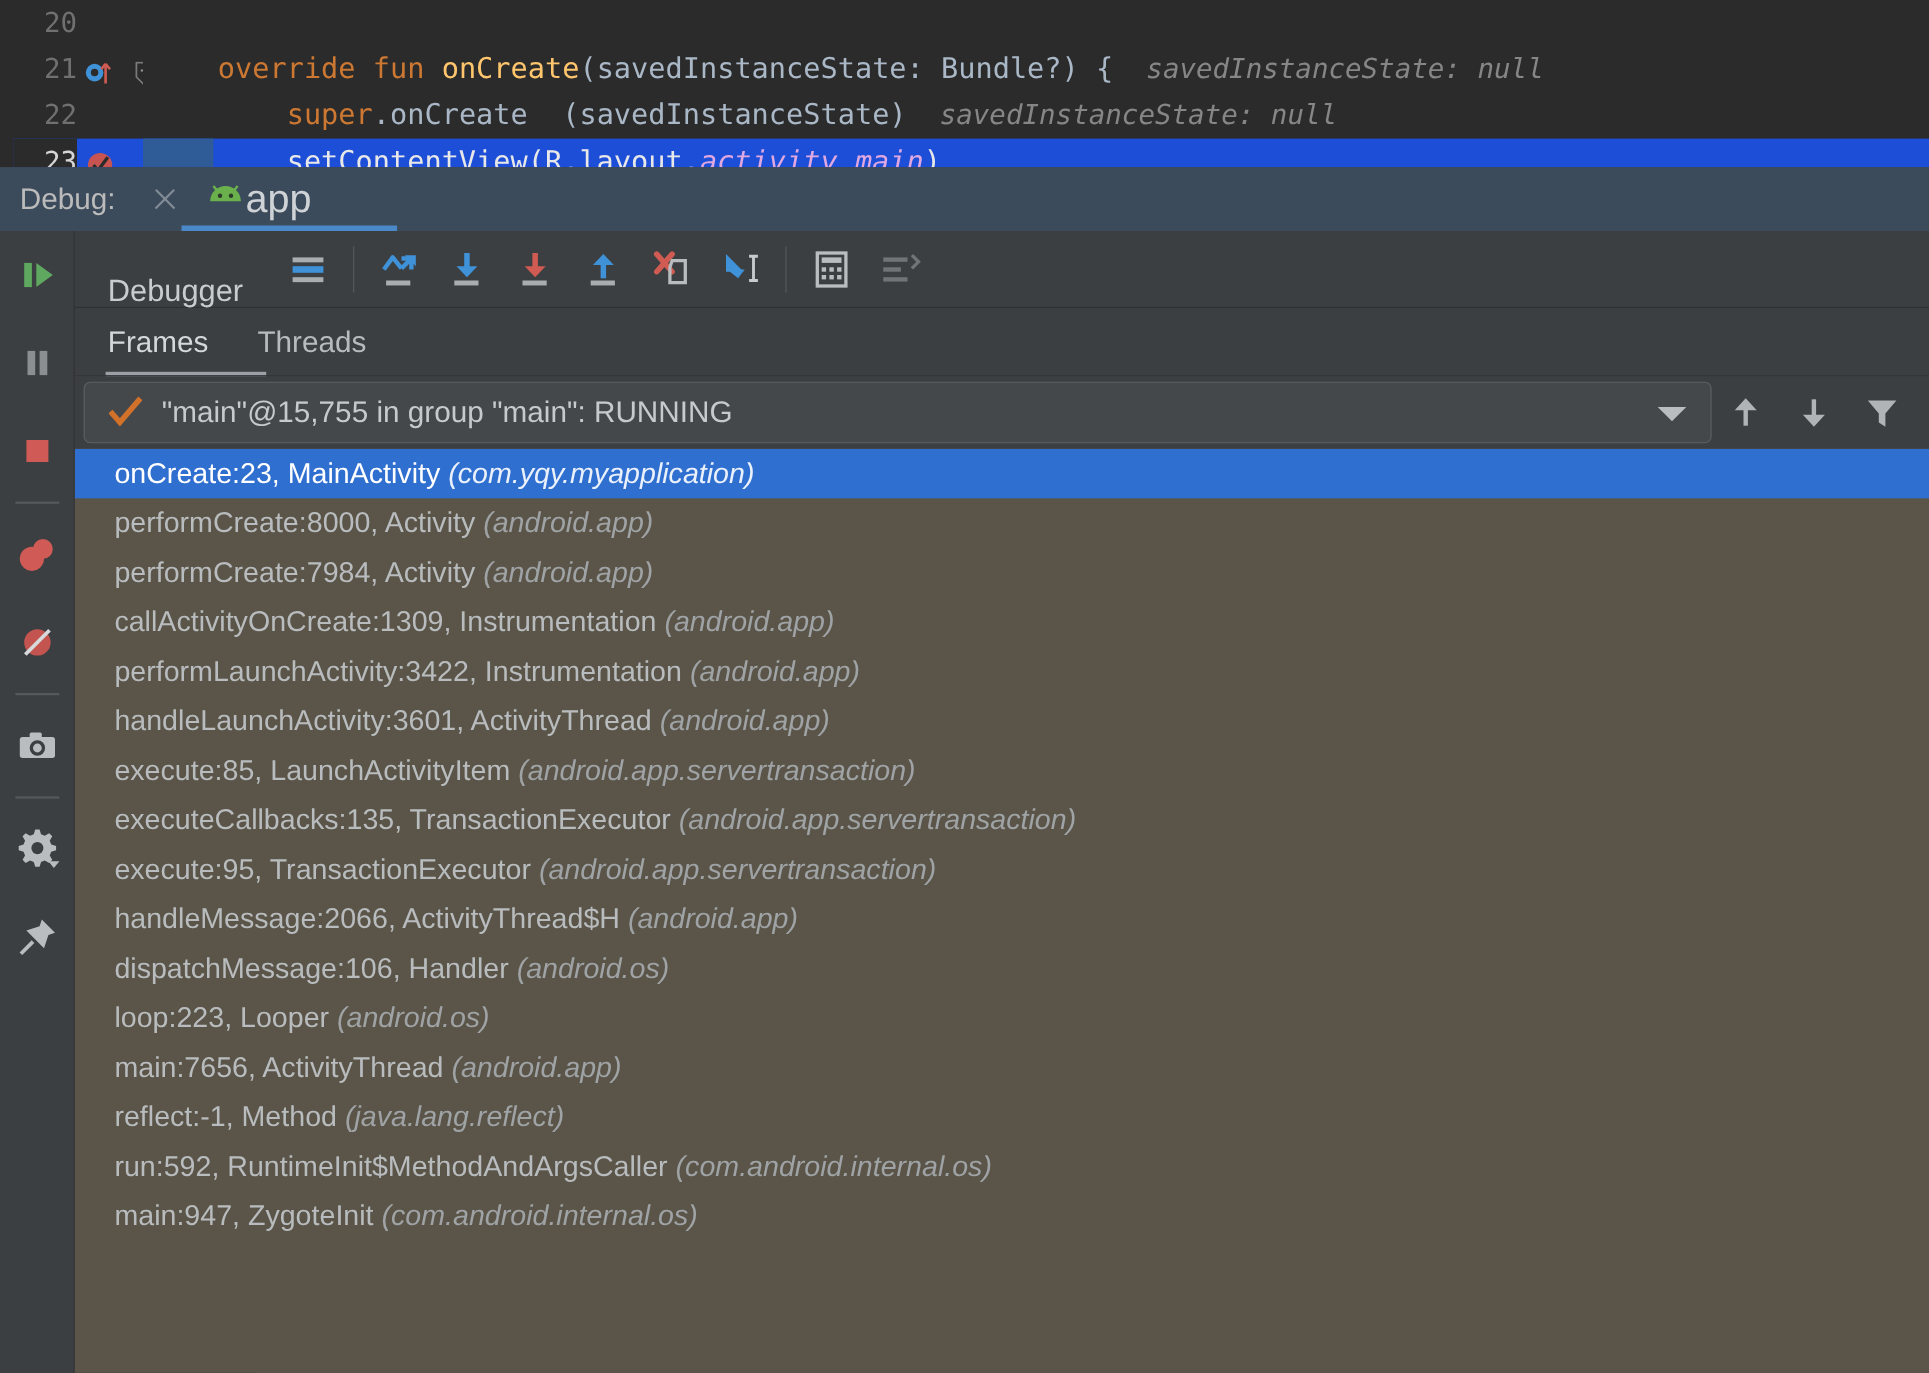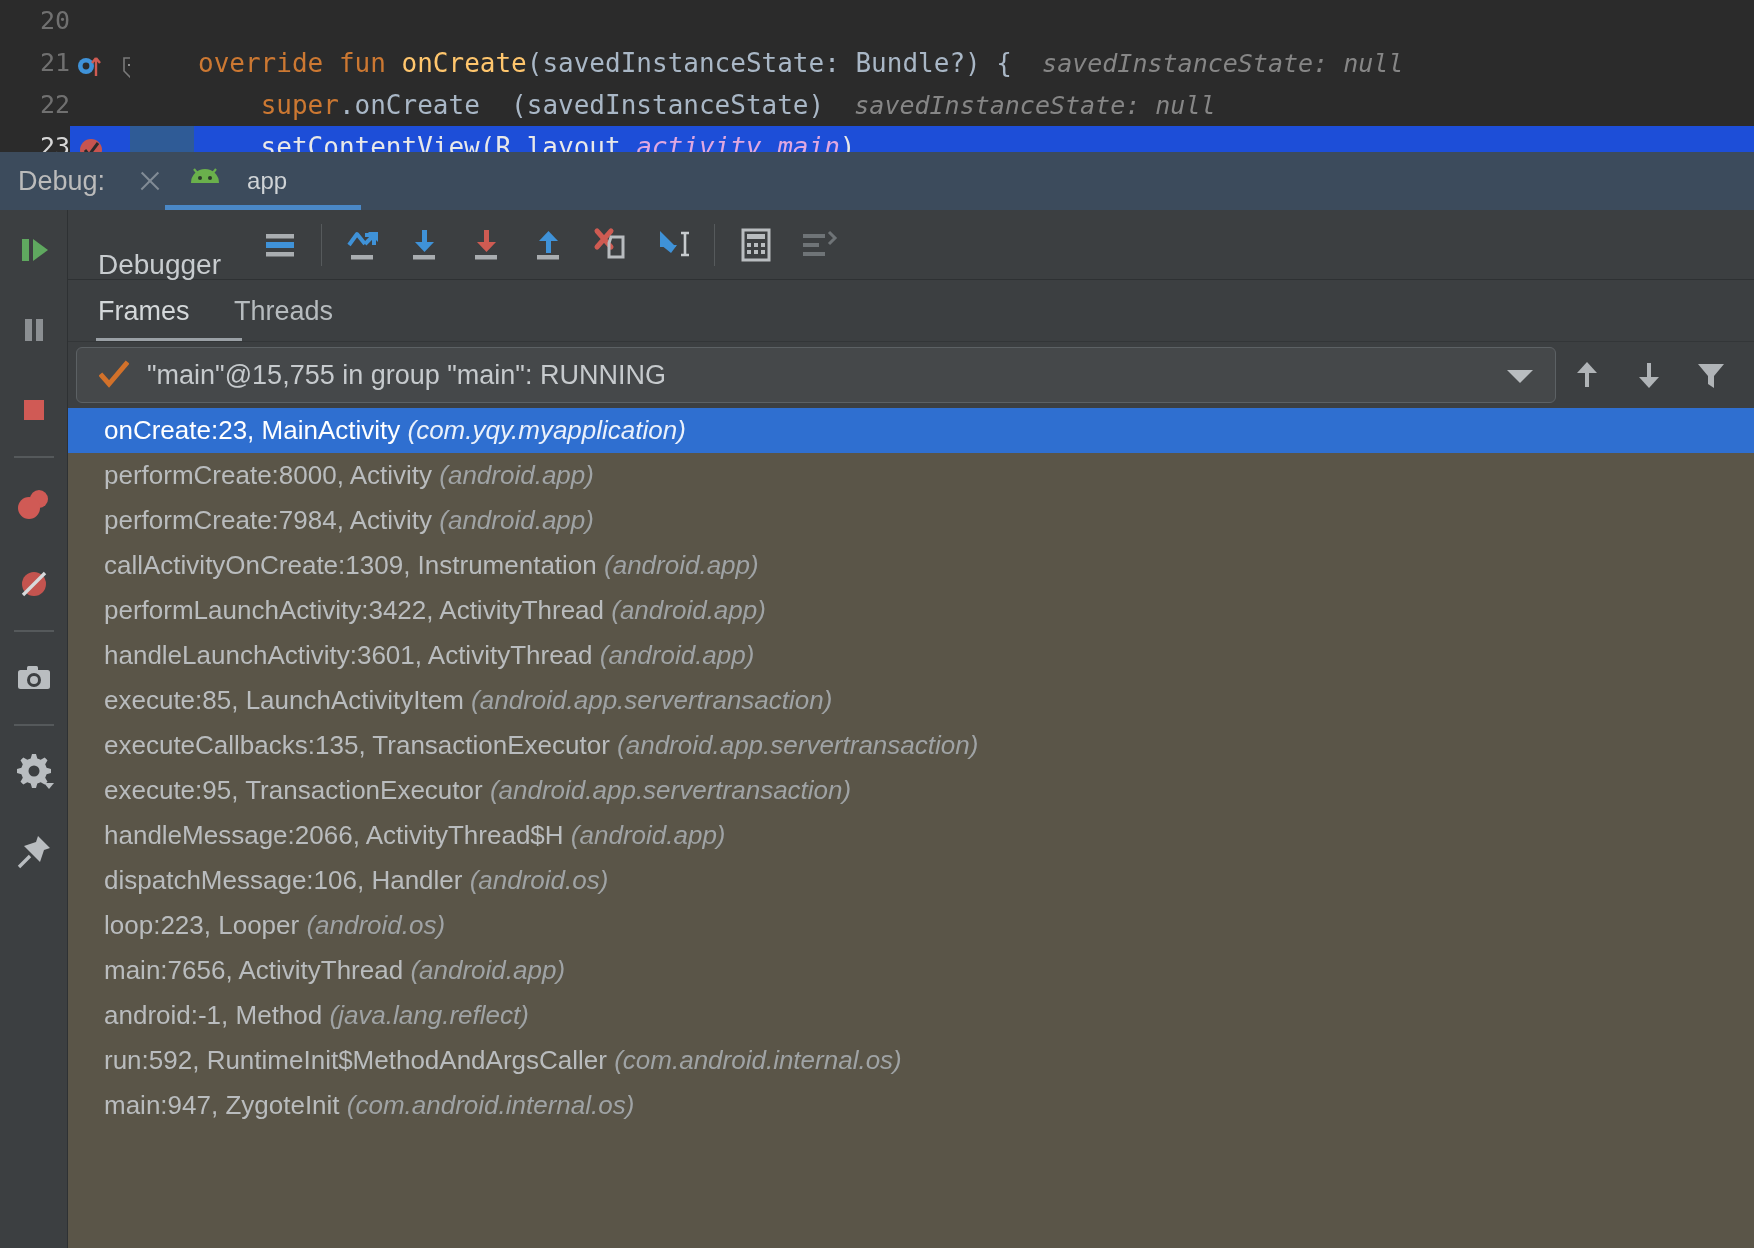--- a/index.html
+++ b/index.html
@@ -67,21 +67,21 @@
   .tab-close {
     width: 30px; height: 30px; position: relative; opacity: .6; flex: 0 0 30px;
   }
   .tab-close::before, .tab-close::after {
     content: ""; position: absolute; left: 3px; top: 14px;
     width: 24px; height: 2.4px; background: #b0b7bd;
   }
   .tab-close::before { transform: rotate(45deg); }
   .tab-close::after  { transform: rotate(-45deg); }
   .tab-android { margin-left: 22px; width: 36px; height: 30px; }
-  .tab-name { margin-left: 24px; color: #cfd3d6; font-size: 24px; }
+  .tab-name { margin-left: 0; color: #cfd3d6; font-size: 36px; }
   .tab-underline {
     position: absolute; left: 30px; bottom: 0; width: 196px; height: 5px;
     background: #4a88c7;
   }
 
   
   .side-rail {
     position: absolute; left: 0; top: 210px; width: 68px; height: 1038px;
     background: #3c3f41; border-right: 1px solid #2e3133;
     display: flex; flex-direction: column; align-items: center;
@@ -392,30 +392,30 @@
         </svg>
       </div>
     </div>
 
     <div class="frames-list">
       <div id="frames-container">
           <div class="frame-row selected"><span>onCreate:23, MainActivity </span><span class="frame-pkg">(com.yqy.myapplication)</span></div>
           <div class="frame-row"><span>performCreate:8000, Activity </span><span class="frame-pkg">(android.app)</span></div>
           <div class="frame-row"><span>performCreate:7984, Activity </span><span class="frame-pkg">(android.app)</span></div>
           <div class="frame-row"><span>callActivityOnCreate:1309, Instrumentation </span><span class="frame-pkg">(android.app)</span></div>
-          <div class="frame-row"><span>performLaunchActivity:3422, ActivityThread </span><span class="frame-pkg">(android.app)</span></div>
+          <div class="frame-row"><span>performLaunchActivity:3422, Instrumentation </span><span class="frame-pkg">(android.app)</span></div>
           <div class="frame-row"><span>handleLaunchActivity:3601, ActivityThread </span><span class="frame-pkg">(android.app)</span></div>
           <div class="frame-row"><span>execute:85, LaunchActivityItem </span><span class="frame-pkg">(android.app.servertransaction)</span></div>
           <div class="frame-row"><span>executeCallbacks:135, TransactionExecutor </span><span class="frame-pkg">(android.app.servertransaction)</span></div>
           <div class="frame-row"><span>execute:95, TransactionExecutor </span><span class="frame-pkg">(android.app.servertransaction)</span></div>
           <div class="frame-row"><span>handleMessage:2066, ActivityThread$H </span><span class="frame-pkg">(android.app)</span></div>
           <div class="frame-row"><span>dispatchMessage:106, Handler </span><span class="frame-pkg">(android.os)</span></div>
           <div class="frame-row"><span>loop:223, Looper </span><span class="frame-pkg">(android.os)</span></div>
           <div class="frame-row"><span>main:7656, ActivityThread </span><span class="frame-pkg">(android.app)</span></div>
-          <div class="frame-row"><span>android:-1, Method </span><span class="frame-pkg">(java.lang.reflect)</span></div>
+          <div class="frame-row"><span>reflect:-1, Method </span><span class="frame-pkg">(java.lang.reflect)</span></div>
           <div class="frame-row"><span>run:592, RuntimeInit$MethodAndArgsCaller </span><span class="frame-pkg">(com.android.internal.os)</span></div>
           <div class="frame-row"><span>main:947, ZygoteInit </span><span class="frame-pkg">(com.android.internal.os)</span></div>
         </div>
       <span class="watermark">@掘金技术社区</span>
     </div>
 
   </div>
 </div>
 
 </body></html>

